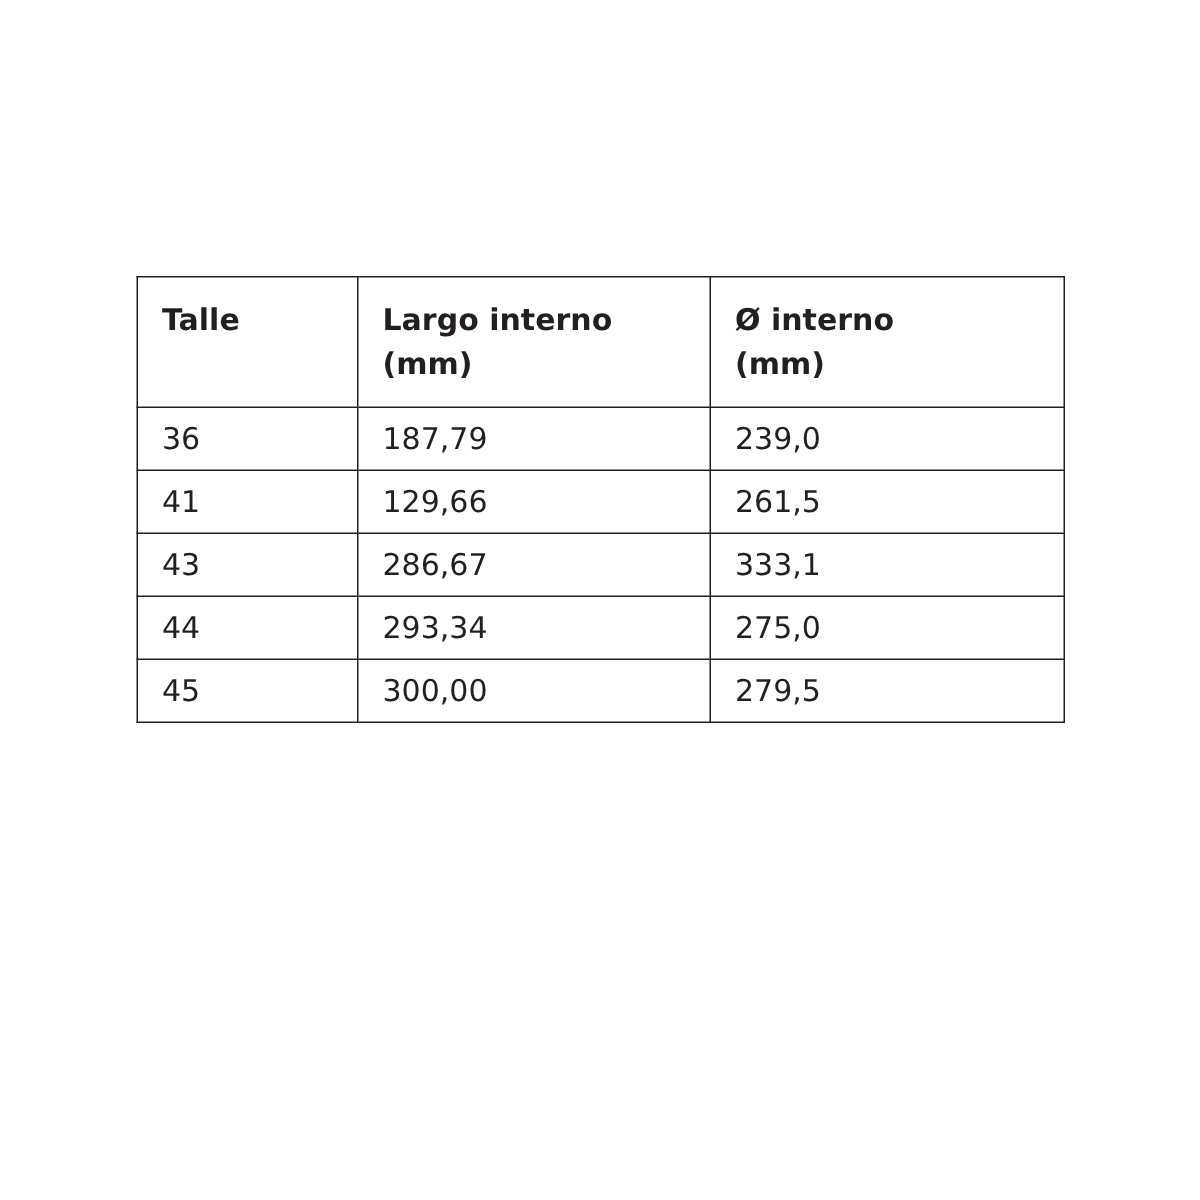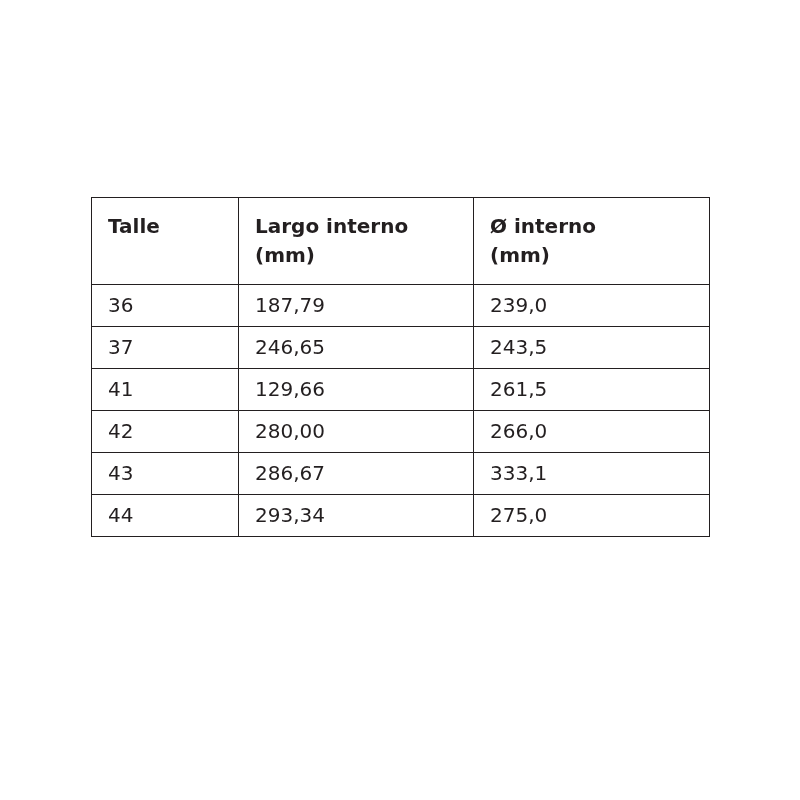--- a/index.html
+++ b/index.html
@@ -19,21 +19,21 @@
     position: absolute;
     left: 0;
     top: 0;
     width: 800px;
     height: 800px;
     background: #ffffff;
   }
   .size-table {
     position: absolute;
     left: 91px;
-    top: 197px;
+    top: 184px;
     width: 618px;
     border-collapse: collapse;
     table-layout: fixed;
   }
   .size-table th,
   .size-table td {
     border: 1px solid #231f20;
     text-align: left;
     vertical-align: top;
     padding: 7px 0 7px 16px;
@@ -86,39 +86,34 @@
         </th>
       </tr>
     </thead>
     <tbody>
       <tr>
         <td>36</td>
         <td>187,79</td>
         <td>239,0</td>
       </tr>
       <tr>
-        <td>37</td>
-        <td>246,65</td>
-        <td>243,5</td>
-      </tr>
-      <tr>
         <td>41</td>
         <td>129,66</td>
         <td>261,5</td>
-      </tr>
-      <tr>
-        <td>42</td>
-        <td>280,00</td>
-        <td>266,0</td>
       </tr>
       <tr>
         <td>43</td>
         <td>286,67</td>
         <td>333,1</td>
       </tr>
       <tr>
         <td>44</td>
         <td>293,34</td>
         <td>275,0</td>
       </tr>
+      <tr>
+        <td>45</td>
+        <td>300,00</td>
+        <td>279,5</td>
+      </tr>
     </tbody>
   </table>
 </div>
 
 </body></html>

